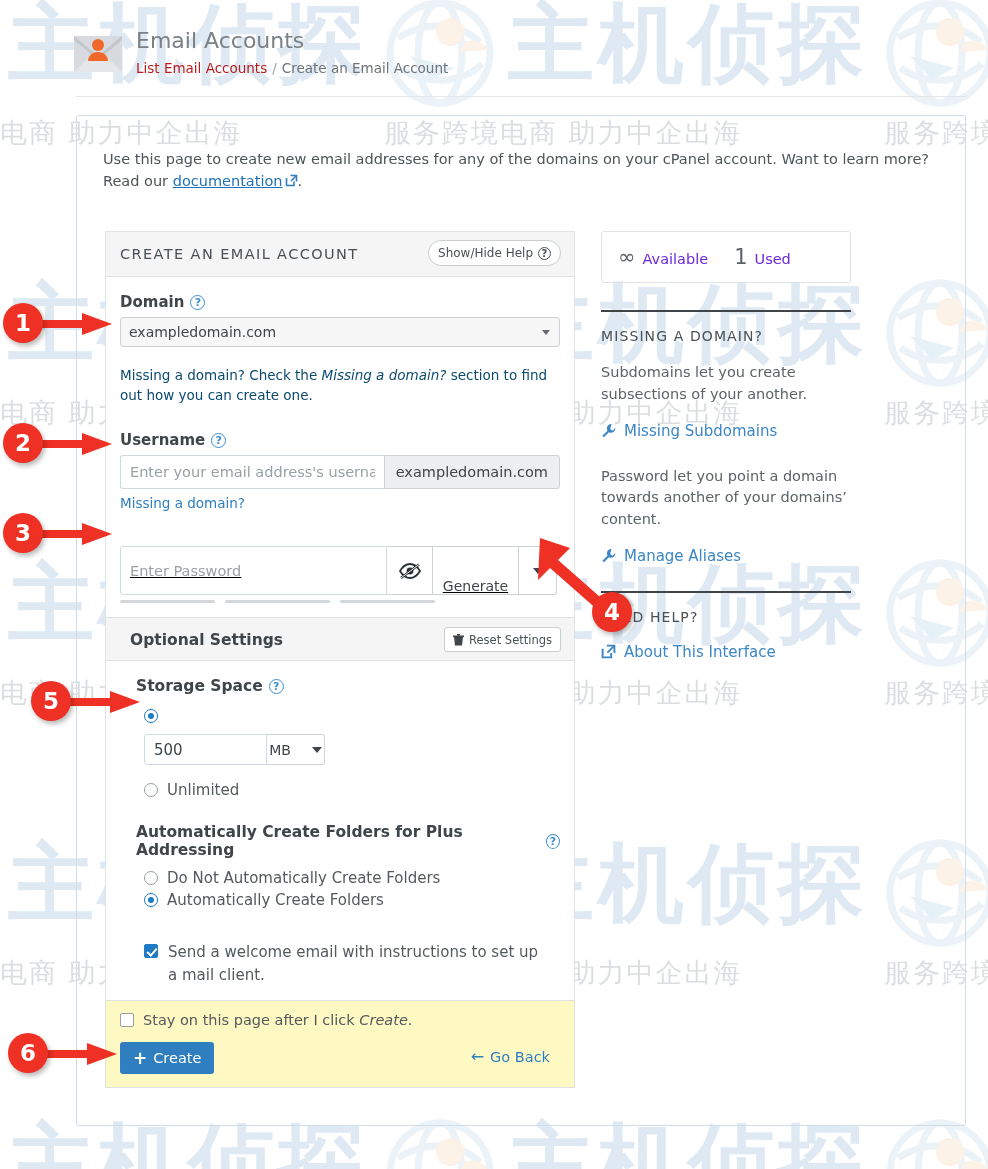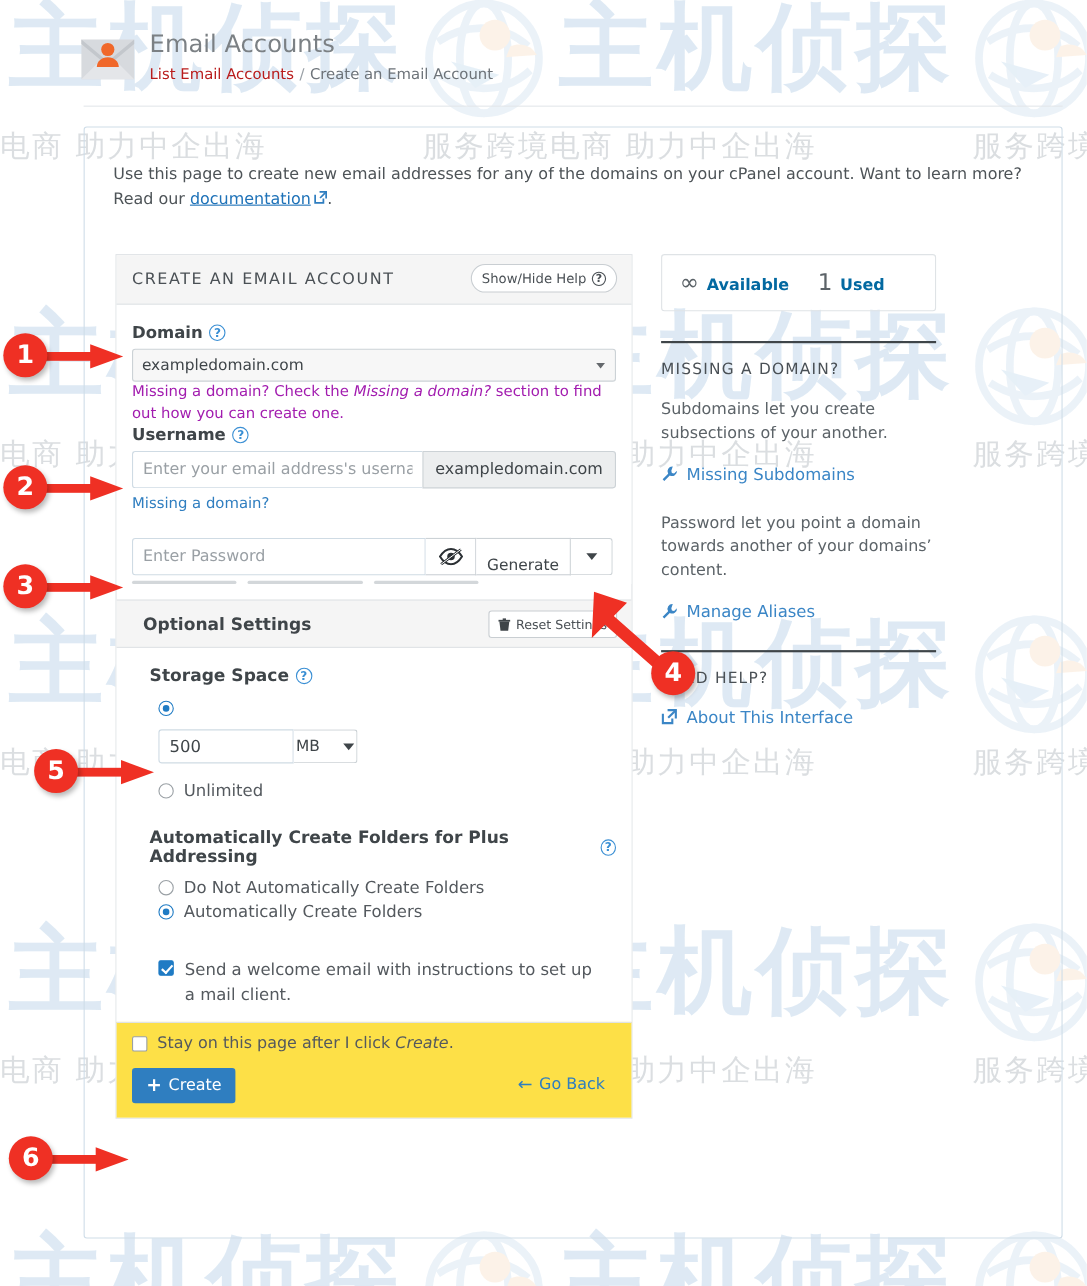--- a/index.html
+++ b/index.html
@@ -139,22 +139,22 @@
     display: flex; align-items: center;
   }
   .select-value { padding-left: 8px; font-size: 14px; color: #3f4549;
     font-family: "DejaVu Sans", sans-serif; }
   .select-caret {
     position: absolute; right: 9px; top: 12px;
     width: 0; height: 0; border-left: 4.5px solid transparent;
     border-right: 4.5px solid transparent; border-top: 5px solid #65696d;
   }
   .helper-text {
-    font-size: 13.5px; line-height: 1.45; color: #a21caf;
-    margin-top: 0; width: 440px;
+    font-size: 13.5px; line-height: 1.45; color: #0c4a6e;
+    margin-top: 19px; width: 440px;
     font-family: "DejaVu Sans", sans-serif;
   }
   .helper-text i { font-style: italic; }
 
   .input-group { display: flex; width: 440px; height: 34px; margin-bottom: 0; }
   .text-input {
     flex: 1; border: 1px solid #cfdbe4; border-right: none;
     border-radius: 3px 0 0 3px; padding: 0 9px;
     font-size: 14.5px; color: #3f4549; background: #fff;
     font-family: "DejaVu Sans", sans-serif;
@@ -166,21 +166,21 @@
     border-radius: 0 3px 3px 0;
     font-size: 14.5px; color: #3f4549;
     font-family: "DejaVu Sans", sans-serif;
   }
   .link-sm {
     display: inline-block; margin-top: 6px;
     font-size: 13.5px; color: #2f7ec0; text-decoration: none;
     font-family: "DejaVu Sans", sans-serif;
   }
 
-  #password-row { display: flex; width: 440px; height: 34px; margin-top: 22px; }
+  #password-row { display: flex; width: 440px; height: 49px; margin-top: 34px; text-decoration: underline; }
   #password-input {
     width: 267px; border: 1px solid #cfdbe4; border-radius: 3px 0 0 3px;
     padding: 0 9px; font-size: 14.5px; color: #3f4549; background:#fff;
     font-family: "DejaVu Sans", sans-serif;
   }
   #password-input::placeholder { color: #9aa0a5; }
   .pw-btn {
     display:flex; align-items:center; justify-content:center;
     border: 1px solid #ccd2d6; border-left: none; background: #fff;
     cursor: pointer; font-size: 14px; color: #3f4549;
@@ -258,21 +258,21 @@
     position: relative;
   }
   .checkbox-box.checked::after {
     content: ''; position: absolute; left: 4px; top: 1px;
     width: 4px; height: 8px; border: solid #fff;
     border-width: 0 2px 2px 0; transform: rotate(42deg);
   }
 
   
   #card-footer {
-    border-top: 1px solid #dfe3e6; background: #fde047;
+    border-top: 1px solid #dfe3e6; background: #fef9c3;
     padding: 11px 14px 13px 14px; position: relative;
   }
   #stay-on-page-row { display: flex; align-items: center; gap: 9px; margin-bottom: 14px; }
   #stay-on-page-row .lbl { font-size: 14.5px; color: #54595e;
     font-family: "DejaVu Sans", sans-serif; }
   #stay-on-page-row .lbl i { font-style: italic; }
   #create-btn {
     height: 32px; padding: 0 13px; background: #2f7ec0; color: #fff;
     border: none; border-radius: 3px; font-size: 14.5px; cursor: pointer;
     display: inline-flex; align-items: center; gap: 6px;
@@ -294,23 +294,22 @@
     border: 1px solid #dfe3e6; border-radius: 3px; height: 52px;
     display: flex; align-items: center; background: transparent;
     padding: 0 16px; gap: 26px;
   }
   .usage-item { display: flex; align-items: baseline; gap: 7px; }
   .usage-num {
     font-size: 21px; color: #5c6368; font-weight: 400;
     font-family: "DejaVu Sans", sans-serif;
   }
   .usage-lbl {
-    font-size: 14.5px; color: #0369a1;
-    font-family: "DejaVu Sans", sans-serif;
-    font-weight: bold;
+    font-size: 14.5px; color: #6d28d9;
+    font-family: "DejaVu Sans", sans-serif;
   }
   .sb-rule { height: 2px; background: #3f4549; margin: 27px 0 0 0; }
   .sb-heading {
     font-size: 14px; letter-spacing: 1.1px; color: #4a5055;
     margin: 16px 0 18px 0; font-weight: 400;
     font-family: "DejaVu Sans", sans-serif;
   }
   .sb-text {
     font-size: 14.5px; line-height: 1.5; color: #5c6368; margin-bottom: 16px;
     font-family: "DejaVu Sans", sans-serif;
@@ -525,21 +524,21 @@
       </div>
       <div class="select-wrap">
         <span class="select-value">exampledomain.com</span>
         <span class="select-caret"></span>
       </div>
       <div class="helper-text">
         <span>Missing a domain? Check the </span><i>Missing a domain?</i><span> section to find out how you can create one.</span>
       </div>
 
       
-      <div class="field-label" style="">
+      <div class="field-label" style="margin-top:26px;">
         <span>Username</span>
         <span class="qmark">?</span>
       </div>
       <div class="input-group">
         <input class="text-input" type="text" placeholder="Enter your email address's username." style="">
         <div class="input-addon">exampledomain.com</div>
       </div>
       <a class="link-sm" href="#">Missing a domain?</a>
 
       

